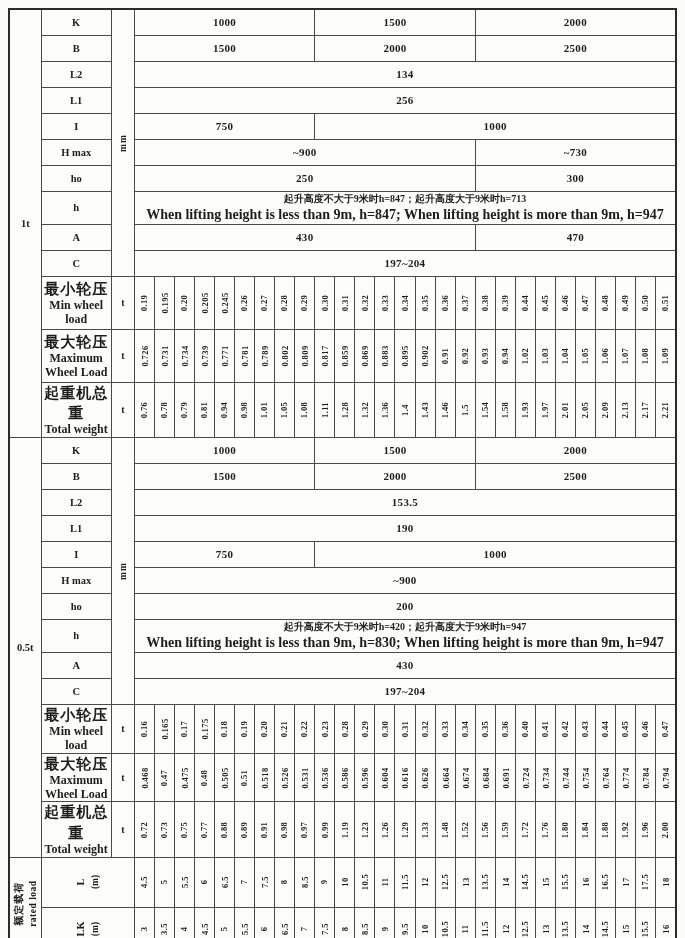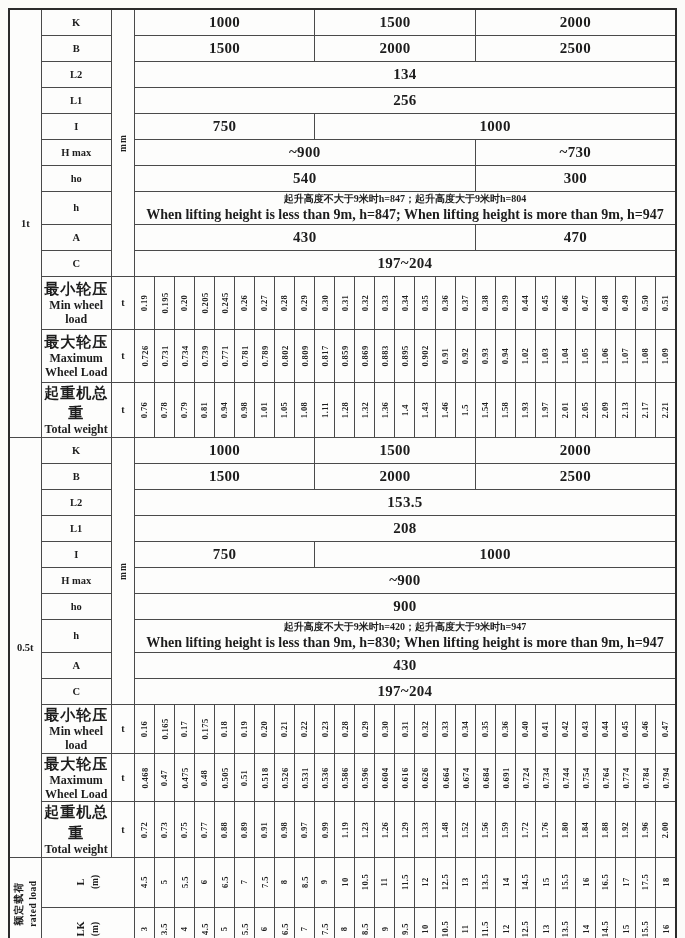--- a/index.html
+++ b/index.html
@@ -5,21 +5,21 @@
   html,body{margin:0;padding:0;background:#fbfbf9;}
   .page{width:685px;height:938px;background:#fbfbf9;box-sizing:border-box;padding:8px 8px 0 8px;}
   table.spec{border-collapse:collapse;table-layout:fixed;width:669px;border:2px solid #2b2b2b;background:#fdfdfc;}
   td{border:1px solid #4a4a4a;padding:0;text-align:center;vertical-align:middle;
      font-family:"Liberation Serif","DejaVu Serif",serif;font-weight:bold;color:#1d1d1d;overflow:hidden;}
   
   tr.h26{height:26px} tr.h33{height:33px} tr.h53{height:53px}
   tr.h44{height:44px} tr.h46{height:46px} tr.h40{height:40px}
   tr.h50{height:50px} tr.h43{height:43px}
   
-  .dimval{font-size:15px;letter-spacing:.3px}
+  .dimval{font-size:11px;letter-spacing:.3px}
   .rowlab{font-size:10.5px}
   .loadlab{font-size:10.5px}
   .hrow-zh{font-size:10px;line-height:1.35}
   .hrow-en{font-size:14px;line-height:1.25}
   .wlab-zh{font-size:15px;line-height:1.35;letter-spacing:1px}
   .wlab-en{font-size:12px;line-height:1.15}
   
   .rotbox{display:flex;align-items:center;justify-content:center;width:100%;height:100%;}
   .rot{display:inline-block;transform:rotate(-90deg);white-space:nowrap;}
   .num{font-size:8.5px;letter-spacing:.4px}
@@ -101,27 +101,27 @@
           <td class="dimval" colspan="9">750</td>
           <td class="dimval" colspan="18">1000</td>
         </tr>
         <tr class="h26">
           <td class="rowlab">H max</td>
           <td class="dimval" colspan="17">~900</td>
           <td class="dimval" colspan="10">~730</td>
         </tr>
         <tr class="h26">
           <td class="rowlab">ho</td>
-          <td class="dimval" colspan="17">540</td>
+          <td class="dimval" colspan="17">250</td>
           <td class="dimval" colspan="10">300</td>
         </tr>
         <tr class="h33">
           <td class="rowlab">h</td>
           <td colspan="27">
-            <div class="hrow-zh">起升高度不大于9米时h=847；起升高度大于9米时h=804</div>
+            <div class="hrow-zh">起升高度不大于9米时h=847；起升高度大于9米时h=713</div>
             <div class="hrow-en">When lifting height is less than 9m, h=847; When lifting height is more than 9m, h=947</div>
           </td>
         </tr>
         <tr class="h26">
           <td class="rowlab">A</td>
           <td class="dimval" colspan="17">430</td>
           <td class="dimval" colspan="10">470</td>
         </tr>
         <tr class="h26">
           <td class="rowlab">C</td>
@@ -570,34 +570,34 @@
           <td class="dimval" colspan="9">1500</td>
           <td class="dimval" colspan="8">2000</td>
           <td class="dimval" colspan="10">2500</td>
         </tr>
         <tr class="h26">
           <td class="rowlab">L2</td>
           <td class="dimval" colspan="27">153.5</td>
         </tr>
         <tr class="h26">
           <td class="rowlab">L1</td>
-          <td class="dimval" colspan="27">208</td>
+          <td class="dimval" colspan="27">190</td>
         </tr>
         <tr class="h26">
           <td class="rowlab">I</td>
           <td class="dimval" colspan="9">750</td>
           <td class="dimval" colspan="18">1000</td>
         </tr>
         <tr class="h26">
           <td class="rowlab">H max</td>
           <td class="dimval" colspan="27">~900</td>
         </tr>
         <tr class="h26">
           <td class="rowlab">ho</td>
-          <td class="dimval" colspan="27">900</td>
+          <td class="dimval" colspan="27">200</td>
         </tr>
         <tr class="h33">
           <td class="rowlab">h</td>
           <td colspan="27">
             <div class="hrow-zh">起升高度不大于9米时h=420；起升高度大于9米时h=947</div>
             <div class="hrow-en">When lifting height is less than 9m, h=830; When lifting height is more than 9m, h=947</div>
           </td>
         </tr>
         <tr class="h26">
           <td class="rowlab">A</td>

